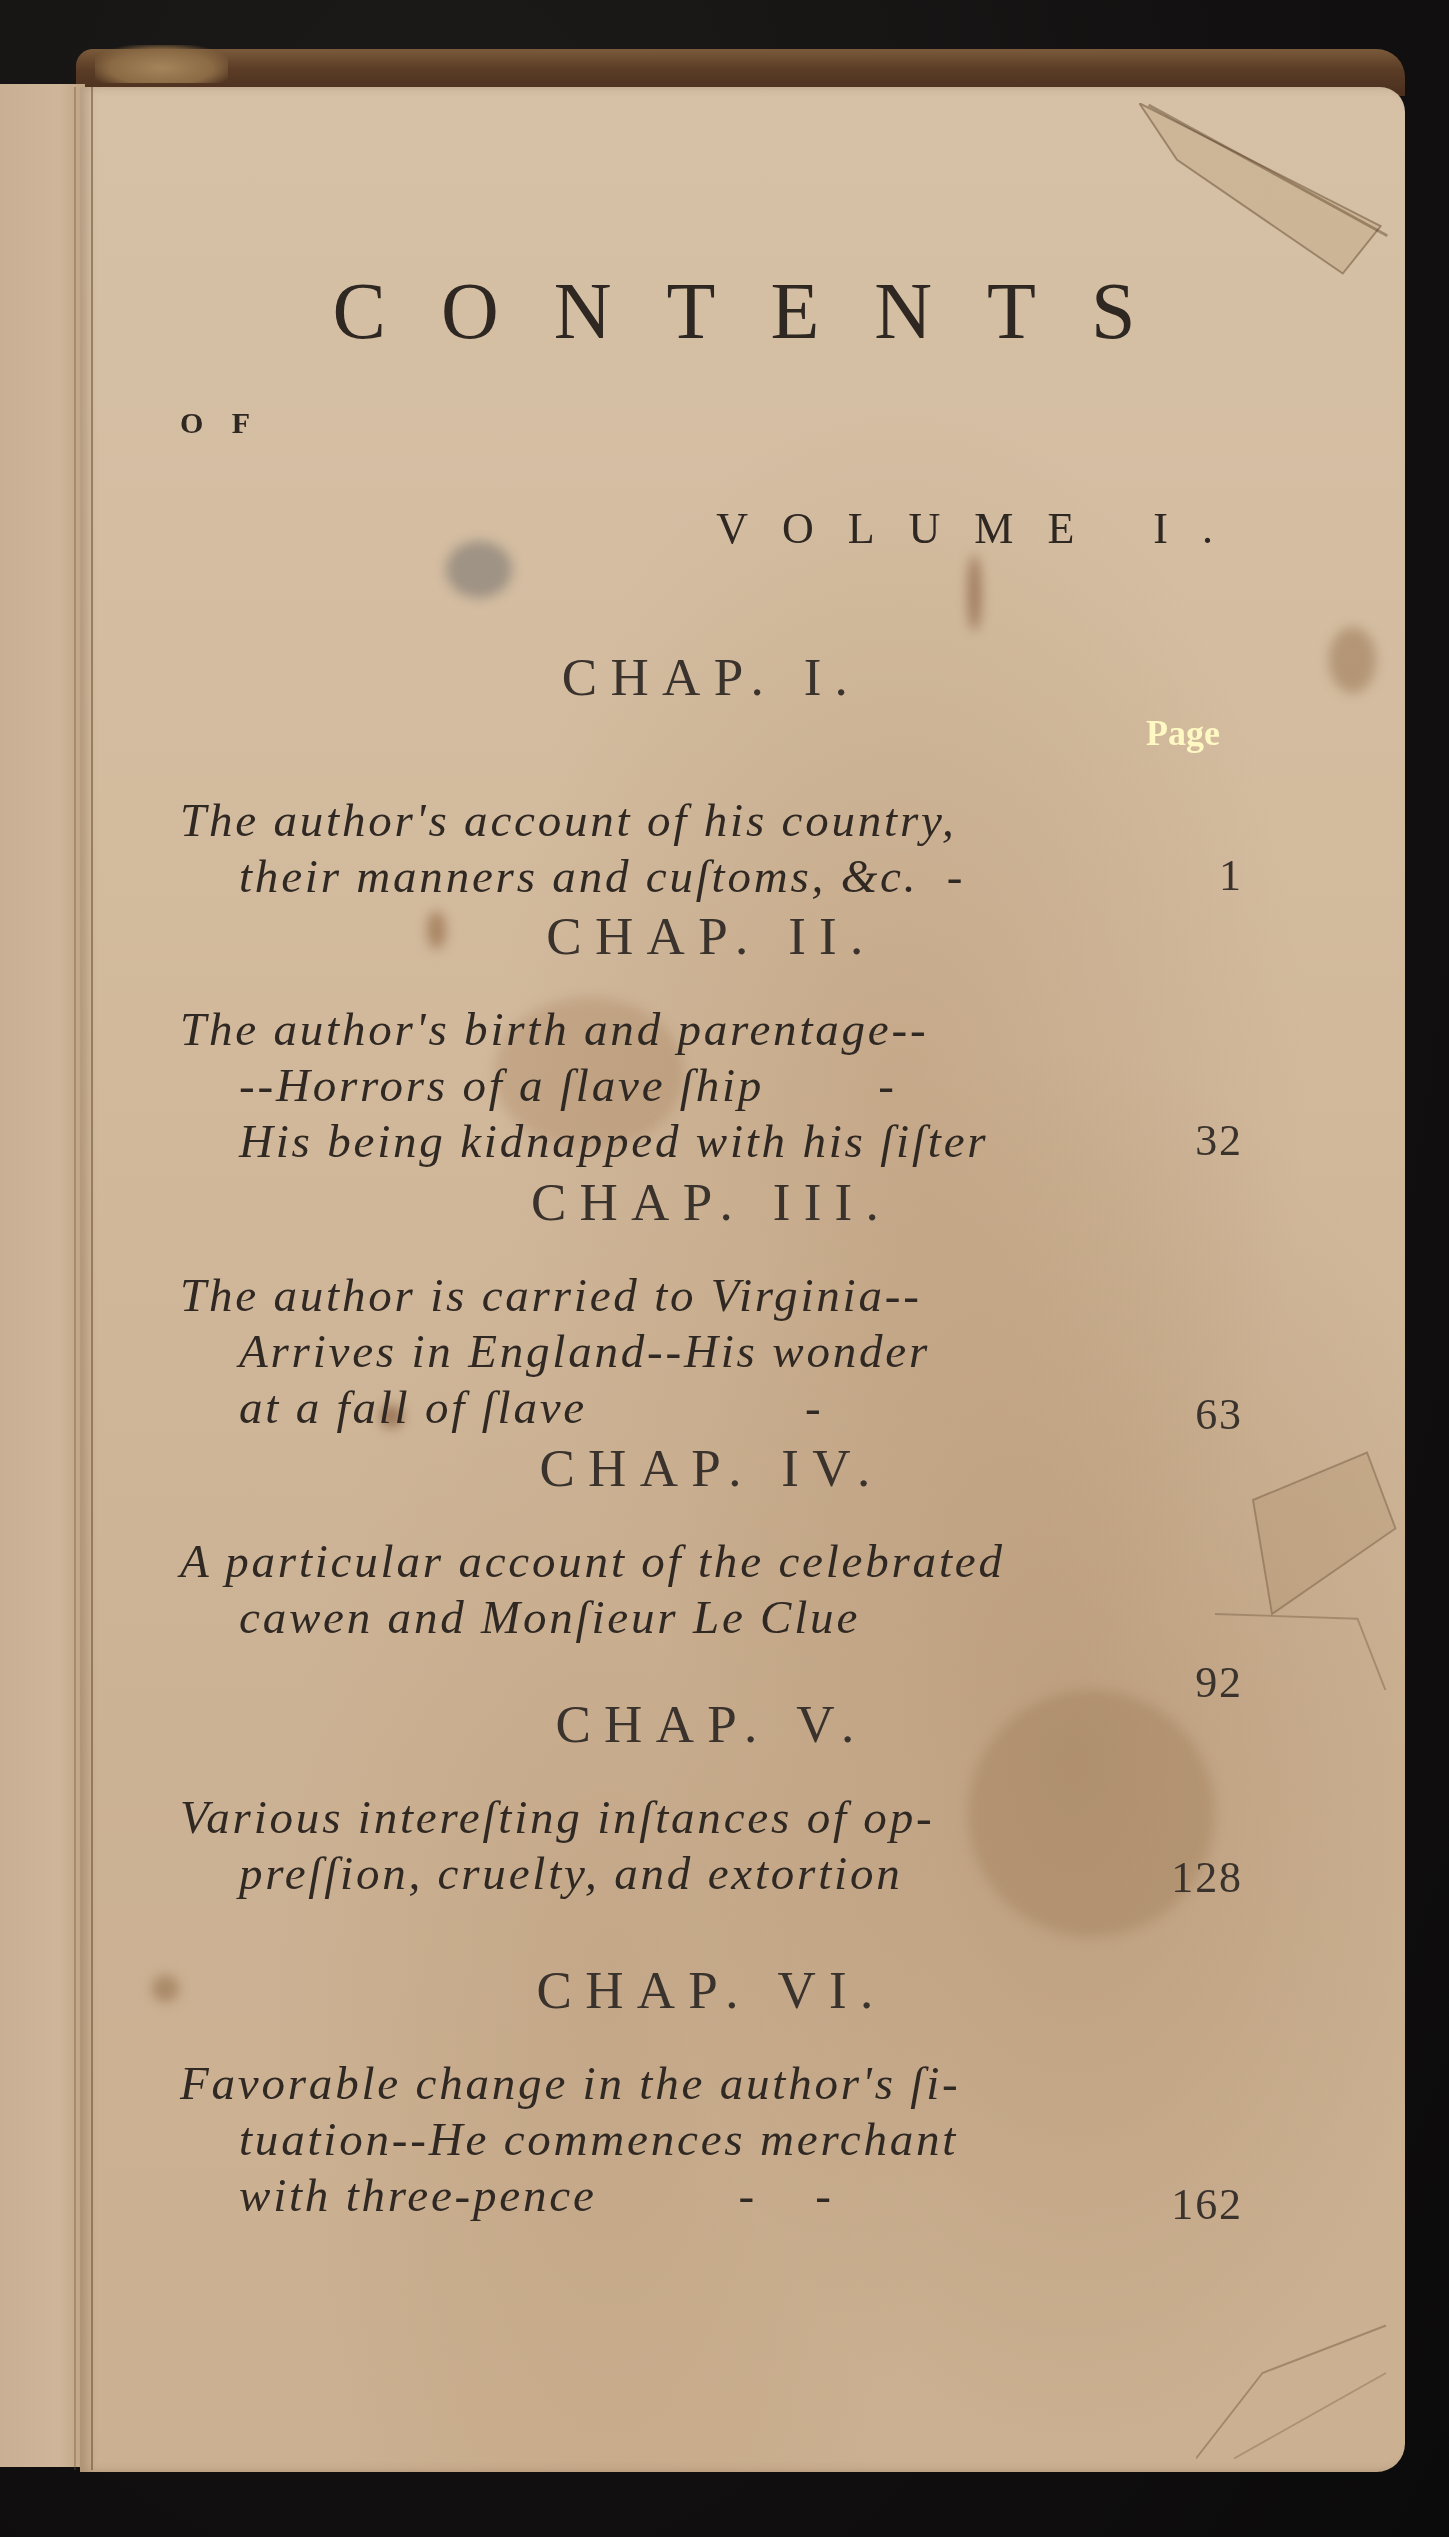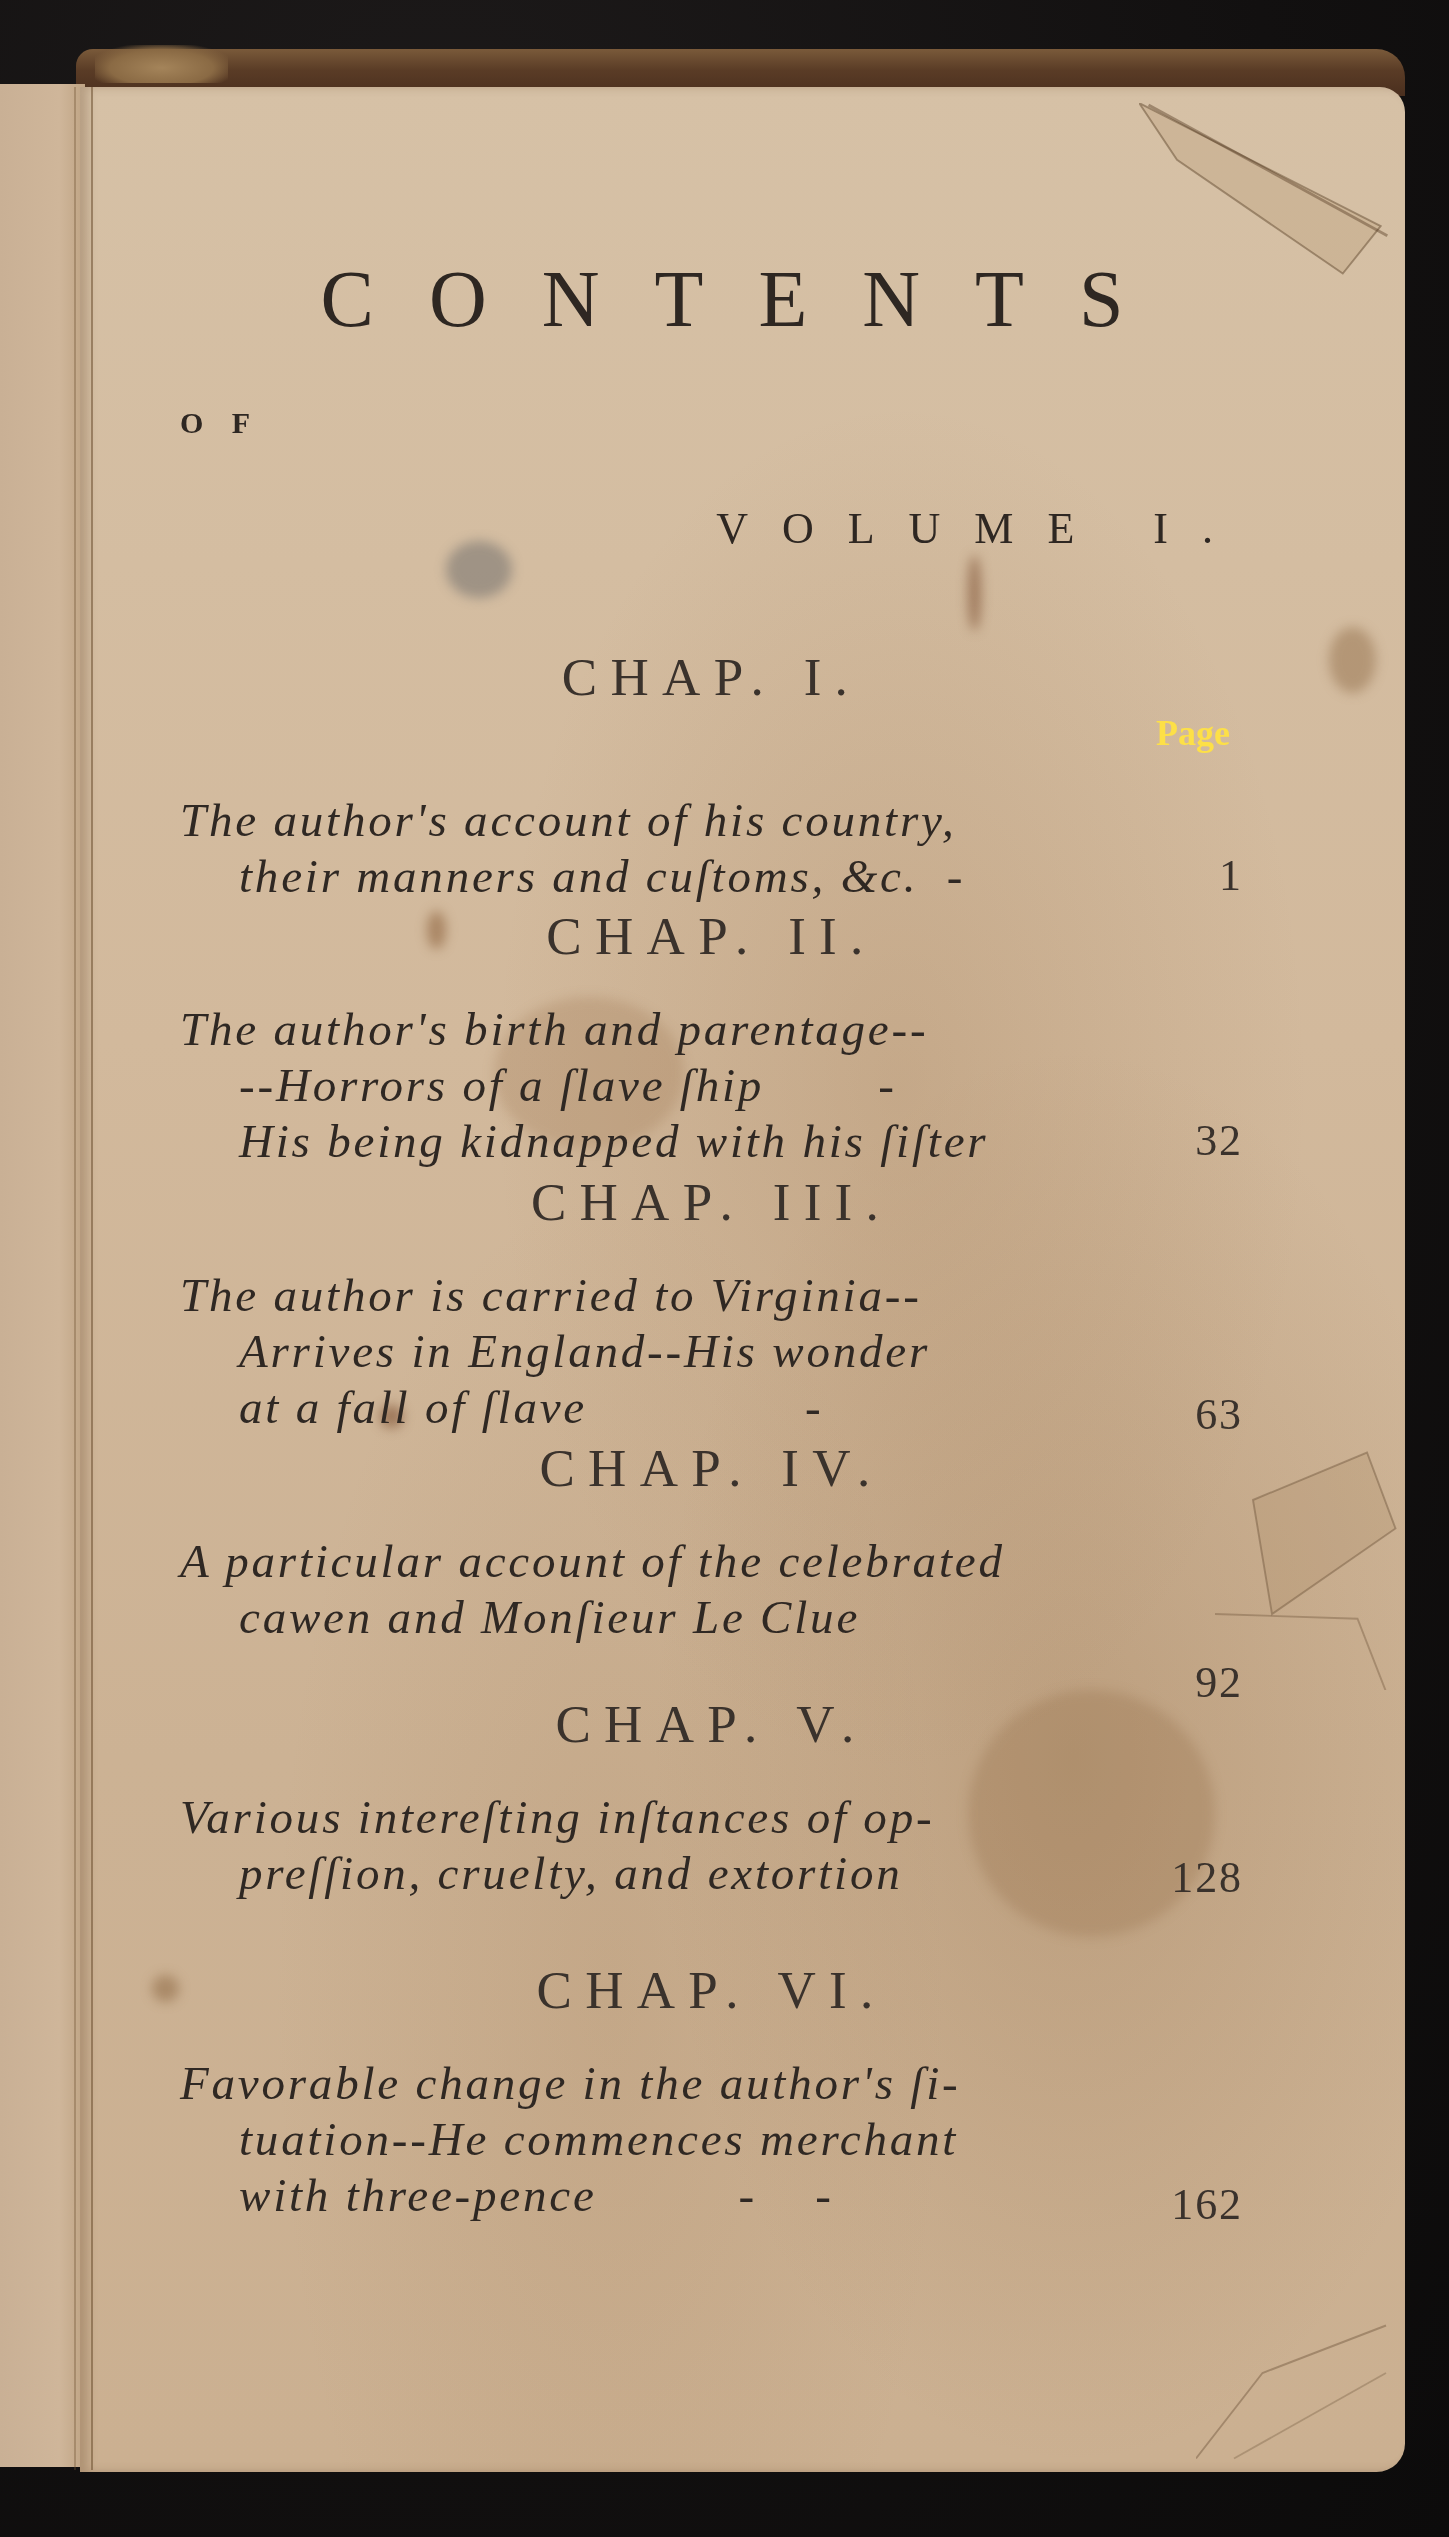--- a/index.html
+++ b/index.html
@@ -52,40 +52,40 @@
       position: absolute; border-radius: 50%;
       background: rgba(120,80,40,0.35); filter: blur(5.7px);
     }
 
     .content {
       position: absolute; left: 180px; top: 237px; width: 1063px;
       color: #2e2722;
     }
     .title {
       text-align: center; font-size: 80px; letter-spacing: 55px;
-      font-weight: 400; margin: 0; padding-left: 38px;
+      font-weight: 400; margin: 12px; padding-left: 38px;
       font-family: "Liberation Serif", serif;
       position: absolute; left: 0; top: 17px; width: 1063px;
     }
     .of-line {
       position: absolute; left: 0; top: 169px; width: 1063px;
       text-align: left; font-size: 30px; letter-spacing: 28.5px; font-weight: 700;
     }
     .volume-line {
       position: absolute; left: 4px; top: 266px; width: 1063px;
       text-align: right; font-size: 44px; letter-spacing: 34px; font-weight: 400;
     }
     .chap-head {
       position: absolute; left: 0; width: 1063px;
       text-align: center; font-size: 53px; letter-spacing: 13.3px;
       font-family: "Liberation Serif", serif; color: #3a322c;
     }
     .page-label {
-      position: absolute; right: 13px; top: 475px; font-size: 36px; font-weight: 700;
-      color: #fde047;
+      position: absolute; right: 23px; top: 475px; font-size: 36px; font-weight: 700;
+      color: #fef9c3;
     }
     .entry {
       position: absolute; left: 0; width: 1063px;
       font-style: italic; font-size: 47px; line-height: 56px;
       letter-spacing: 2.8px; color: #2f2823;
     }
     .entry .line { display: block; white-space: nowrap; }
     .entry .line.indent { padding-left: 59px; }
     .entry .leader { display: inline-block; margin-left: 28.5px; font-style: normal; }
     .pnum {

